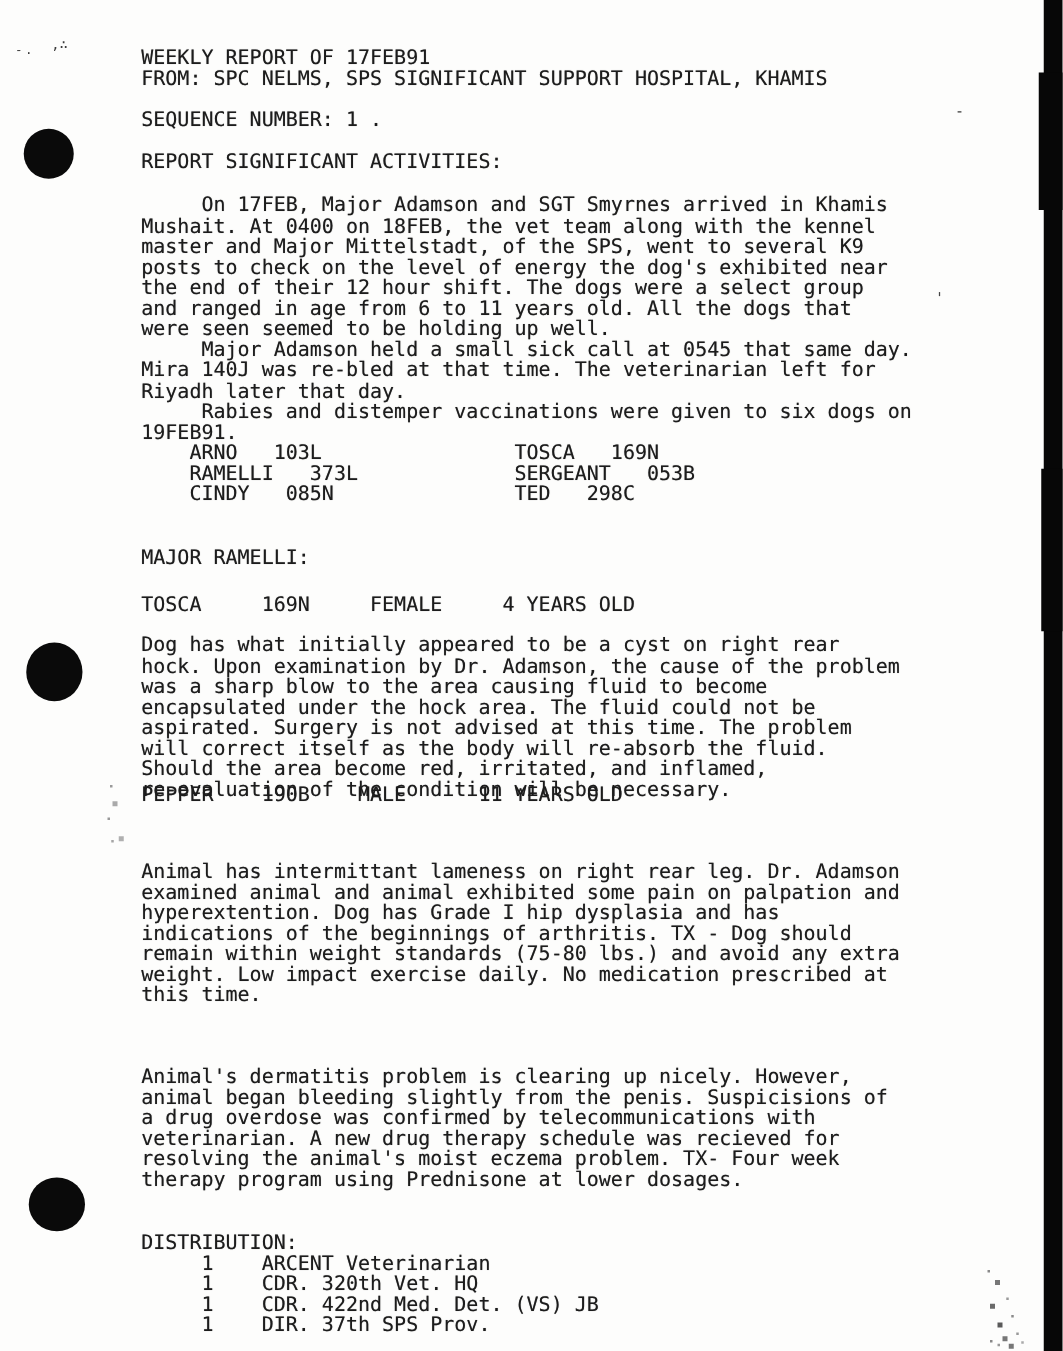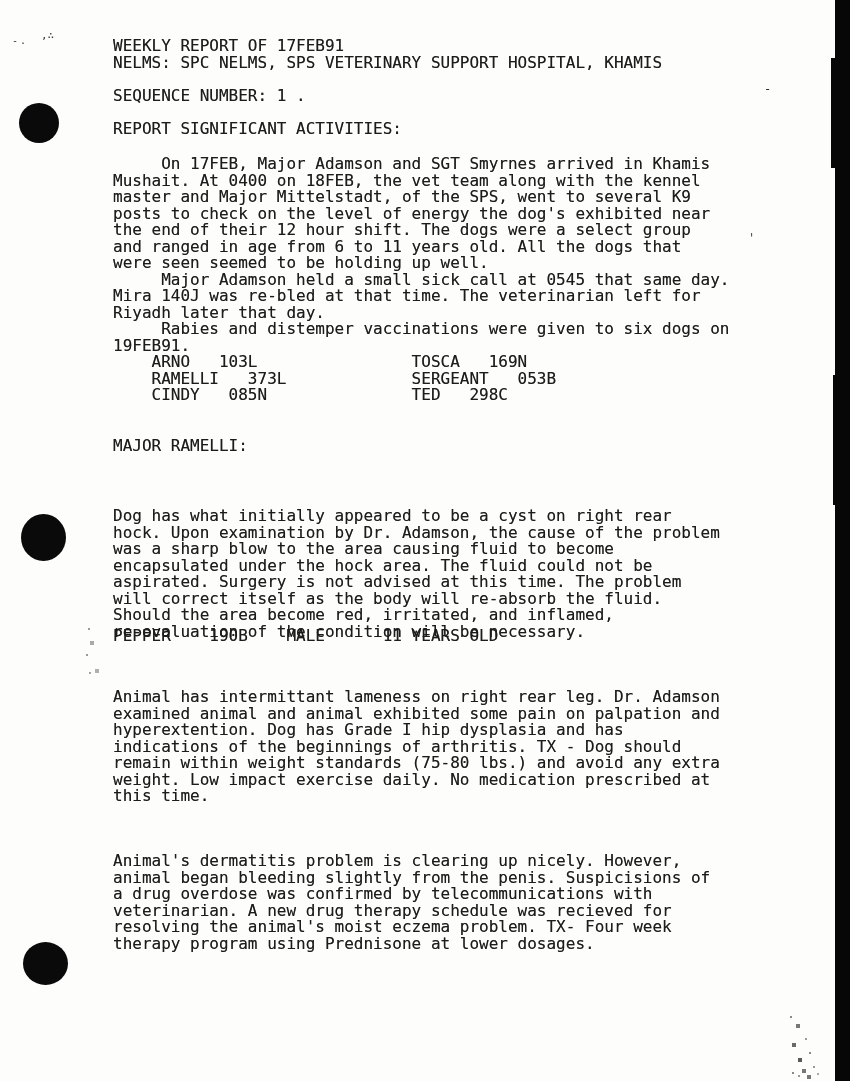--- a/index.html
+++ b/index.html
@@ -80,40 +80,41 @@
   <div class="hole hole-2"></div>
   <div class="hole hole-3"></div>
 
   <div class="edge-bar"></div>
   <div class="edge-bar-patch-a"></div>
   <div class="edge-bar-patch-b"></div>
   <div class="speckles"></div>
   <div class="smudge"></div>
 
   <div class="txt" style="top:38px">WEEKLY REPORT OF 17FEB91
-NELMS: SPC NELMS, SPS VETERINARY SUPPORT HOSPITAL, KHAMIS</div>
+FROM: SPC NELMS, SPS SIGNIFICANT SUPPORT HOSPITAL, KHAMIS</div>
   <div class="txt" style="top:88px">SEQUENCE NUMBER: 1 .</div>
   <div class="txt" style="top:121px">REPORT SIGNIFICANT ACTIVITIES:</div>
   <div class="txt" style="top:156px">     On 17FEB, Major Adamson and SGT Smyrnes arrived in Khamis
 Mushait. At 0400 on 18FEB, the vet team along with the kennel
 master and Major Mittelstadt, of the SPS, went to several K9
 posts to check on the level of energy the dog's exhibited near
 the end of their 12 hour shift. The dogs were a select group
 and ranged in age from 6 to 11 years old. All the dogs that
 were seen seemed to be holding up well.
      Major Adamson held a small sick call at 0545 that same day.
 Mira 140J was re-bled at that time. The veterinarian left for
 Riyadh later that day.
      Rabies and distemper vaccinations were given to six dogs on
 19FEB91.
     ARNO   103L                TOSCA   169N
     RAMELLI   373L             SERGEANT   053B
     CINDY   085N               TED   298C</div>
   <div class="txt" style="top:438px">MAJOR RAMELLI:</div>
 
+  <div class="txt" style="top:476px">TOSCA     169N     FEMALE     4 YEARS OLD</div>
   <div class="txt" style="top:508px">Dog has what initially appeared to be a cyst on right rear
 hock. Upon examination by Dr. Adamson, the cause of the problem
 was a sharp blow to the area causing fluid to become
 encapsulated under the hock area. The fluid could not be
 aspirated. Surgery is not advised at this time. The problem
 will correct itself as the body will re-absorb the fluid.
 Should the area become red, irritated, and inflamed,
 re-evaluation of the condition will be necessary.</div>
 
   <div class="txt" style="top:628px">PEPPER    190B    MALE      11 YEARS OLD</div>
@@ -125,14 +126,19 @@
 weight. Low impact exercise daily. No medication prescribed at
 this time.</div>
 
   <div class="txt" style="top:853px">Animal's dermatitis problem is clearing up nicely. However,
 animal began bleeding slightly from the penis. Suspicisions of
 a drug overdose was confirmed by telecommunications with
 veterinarian. A new drug therapy schedule was recieved for
 resolving the animal's moist eczema problem. TX- Four week
 therapy program using Prednisone at lower dosages.</div>
 
+  <div class="txt" style="top:986px">DISTRIBUTION:
+     1    ARCENT Veterinarian
+     1    CDR. 320th Vet. HQ
+     1    CDR. 422nd Med. Det. (VS) JB
+     1    DIR. 37th SPS Prov.</div>
 
 </div>
 
 </body></html>

